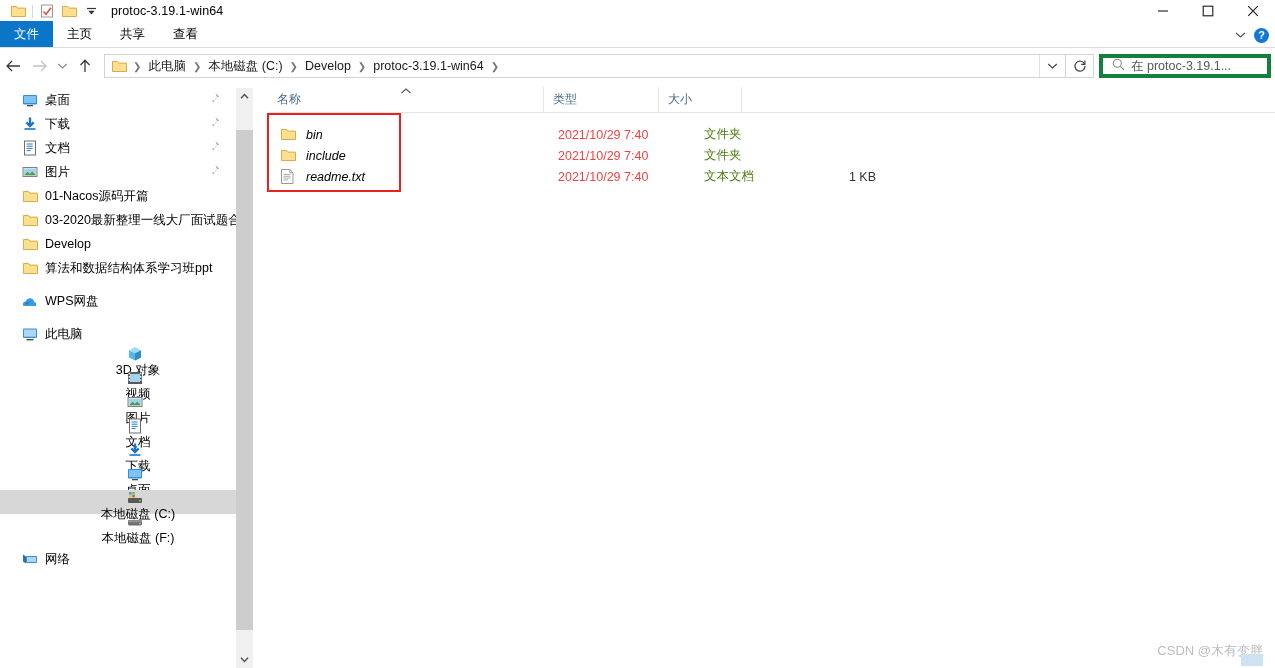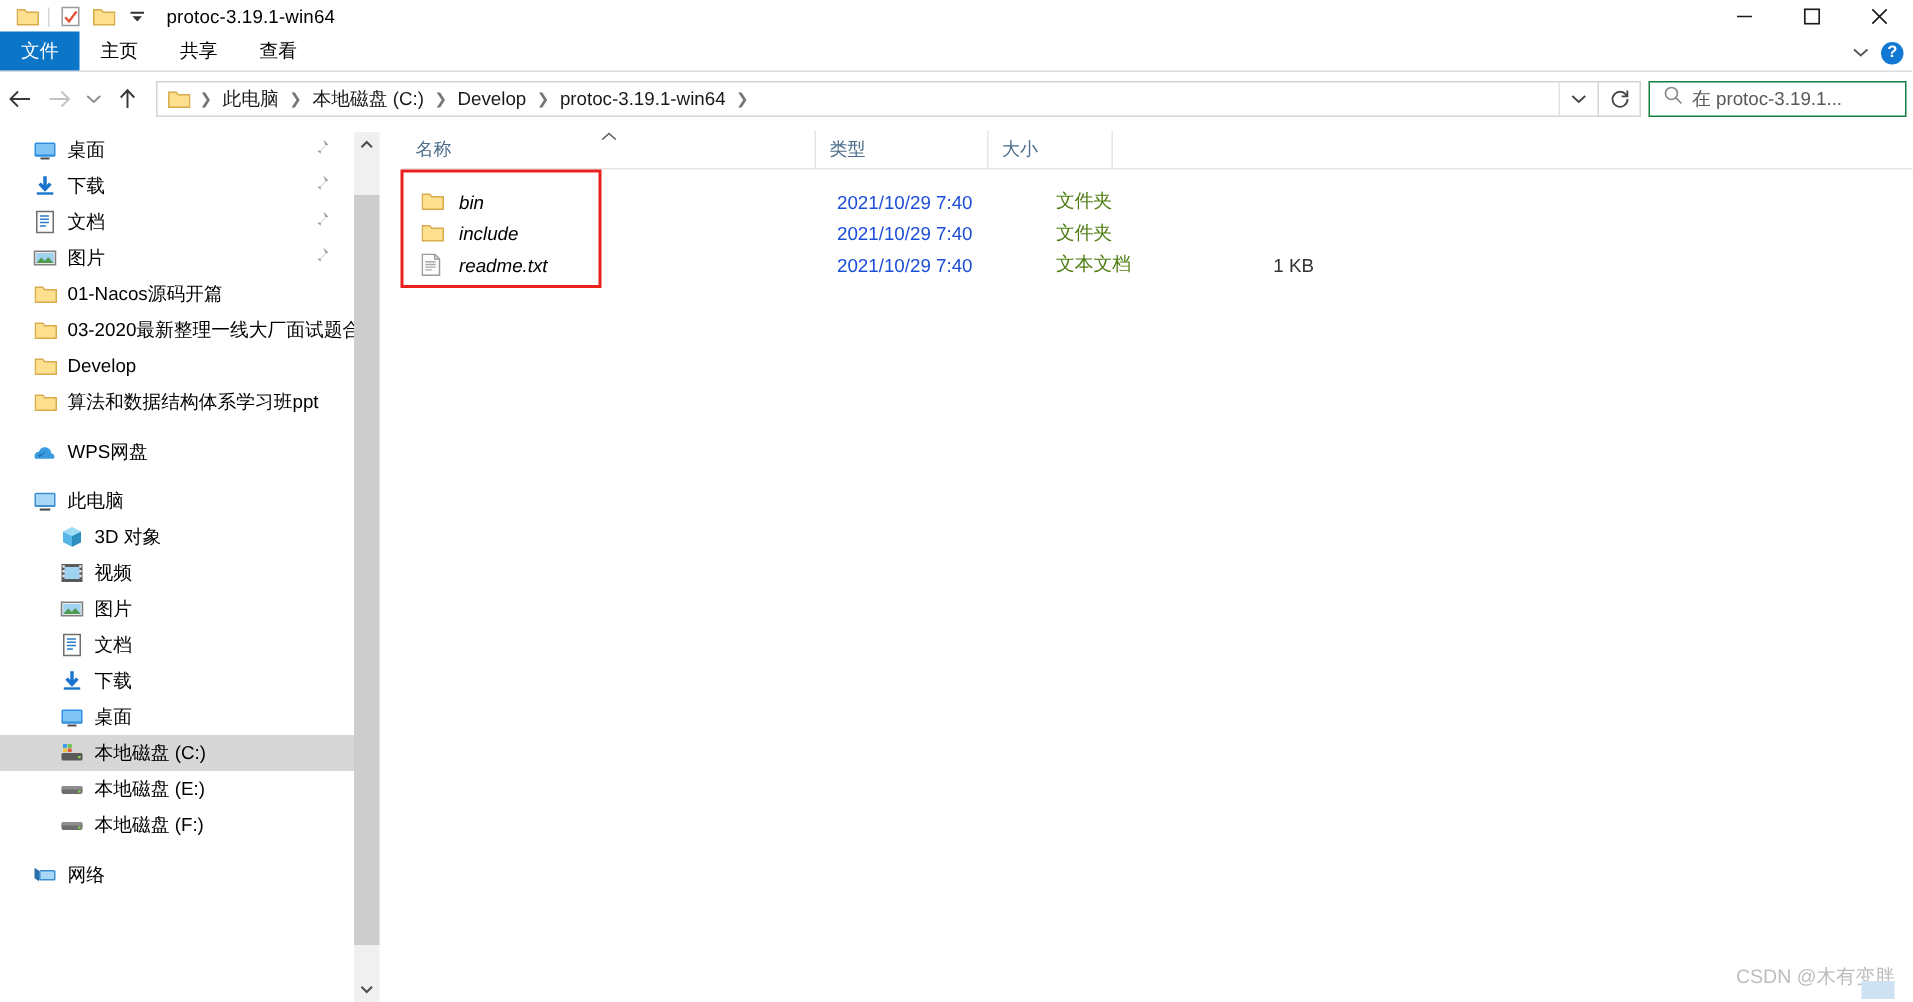--- a/index.html
+++ b/index.html
@@ -87,21 +87,21 @@
   .addr-drop {
     width: 26px; height: 22px; display:flex; align-items:center; justify-content:center;
     color:#444; border-left: 1px solid #e2e2e2;
   }
   .refresh-btn {
     width: 28px; height: 24px; border: 1px solid #d4d4d4; border-left: none;
     display: flex; align-items: center; justify-content: center; color: #444;
     background: #fff;
   }
   .searchbox {
-    width: 172px; height: 24px; margin-left: 5px; border: 1px solid #15803d;
+    width: 172px; height: 24px; margin-left: 5px; border: 4px solid #15803d;
     background: #fff; display: flex; align-items: center; gap: 6px; padding-left: 9px;
     overflow: hidden;
   }
   .search-ph { font-size: 12.5px; color: #585858; white-space: nowrap; }
 
   
   .sidebar {
     position: absolute; top: 88px; left: 0; width: 236px; height: 580px;
     background: #ffffff; overflow: hidden;
   }
@@ -109,21 +109,21 @@
     height: 24px; display: flex; align-items: center; position: relative;
     font-size: 12.5px; color: #000; white-space: nowrap;
   }
   .navitem.selected { background: #d7d7d7; }
   .navitem .ico {
     width: 16px; height: 16px; margin-right: 7px; flex: 0 0 16px;
     display: flex; align-items: center; justify-content: center;
   }
   .lvl1 { padding-left: 22px; }
   .lvl2 { padding-left: 22px; }
-  .lvl3 { padding-left: 40px; }
+  .lvl3 { padding-left: 40px; flex-direction: column; }
   .pin {
     position: absolute; right: 14px; top: 4px; width: 14px; height: 14px; color: #9a9a9a;
   }
   .spacer8 { height: 9px; }
 
   
   .sb-scroll {
     position: absolute; top: 88px; left: 236px; width: 17px; height: 580px;
     background: #f0f0f0;
   }
@@ -150,21 +150,21 @@
   }
   .sort-caret {
     position: absolute; left: 50%; top: 0px; transform: translateX(-50%);
     color: #5a5a5a; font-size: 9px; line-height: 9px;
   }
   .row {
     height: 21px; display: flex; align-items: center; font-size: 12.5px; color: #000;
   }
   .cell-name { width: 276px; display: flex; align-items: center; padding-left: 13px; font-style: italic; }
   .cell-name .fico { width: 16px; height: 16px; margin-right: 9px; flex: 0 0 16px; display:flex; align-items:center; }
-  .cell-date { width: 145px; padding-left: 14px; color: #1d4ed8; }
+  .cell-date { width: 145px; padding-left: 14px; color: #ef4444; }
   .cell-type { width: 115px; padding-left: 15px; color: #4d7c0f; }
   .cell-size { width: 83px; text-align: right; padding-right: 11px; color: #333; }
 
   
   .annot-box {
     position: absolute; left: 267px; top: 113px; width: 134px; height: 79px;
     border: 2px solid #e8211e; pointer-events: none;
   }
 
   
@@ -518,30 +518,20 @@
           <rect x="2" y="1" width="2.6" height="2.6" fill="#3e9ce0"></rect>
           <rect x="5.2" y="1" width="2.6" height="2.6" fill="#6dc44a"></rect>
           <rect x="2" y="4" width="2.6" height="2.4" fill="#f0c13a"></rect>
           <rect x="5.2" y="4" width="2.6" height="2.4" fill="#e05a3a"></rect>
         </svg>
       </span>
       <span>本地磁盘 (C:)</span>
     </div>
 
 
-    <div class="navitem lvl3">
-      <span class="ico">
-        <svg width="16" height="14" viewBox="0 0 16 14">
-          <rect x="1" y="5" width="14" height="5.4" rx="1.4" fill="#6d6d6d"></rect>
-          <rect x="1" y="5" width="14" height="2.4" rx="1.2" fill="#8f8f8f"></rect>
-          <rect x="12" y="8" width="1.8" height="1.4" fill="#79d64f"></rect>
-        </svg>
-      </span>
-      <span>本地磁盘 (E:)</span>
-    </div>
 
     <div class="navitem lvl3">
       <span class="ico">
         <svg width="16" height="14" viewBox="0 0 16 14">
           <rect x="1" y="5" width="14" height="5.4" rx="1.4" fill="#6d6d6d"></rect>
           <rect x="1" y="5" width="14" height="2.4" rx="1.2" fill="#8f8f8f"></rect>
           <rect x="12" y="8" width="1.8" height="1.4" fill="#79d64f"></rect>
         </svg>
       </span>
       <span>本地磁盘 (F:)</span>

